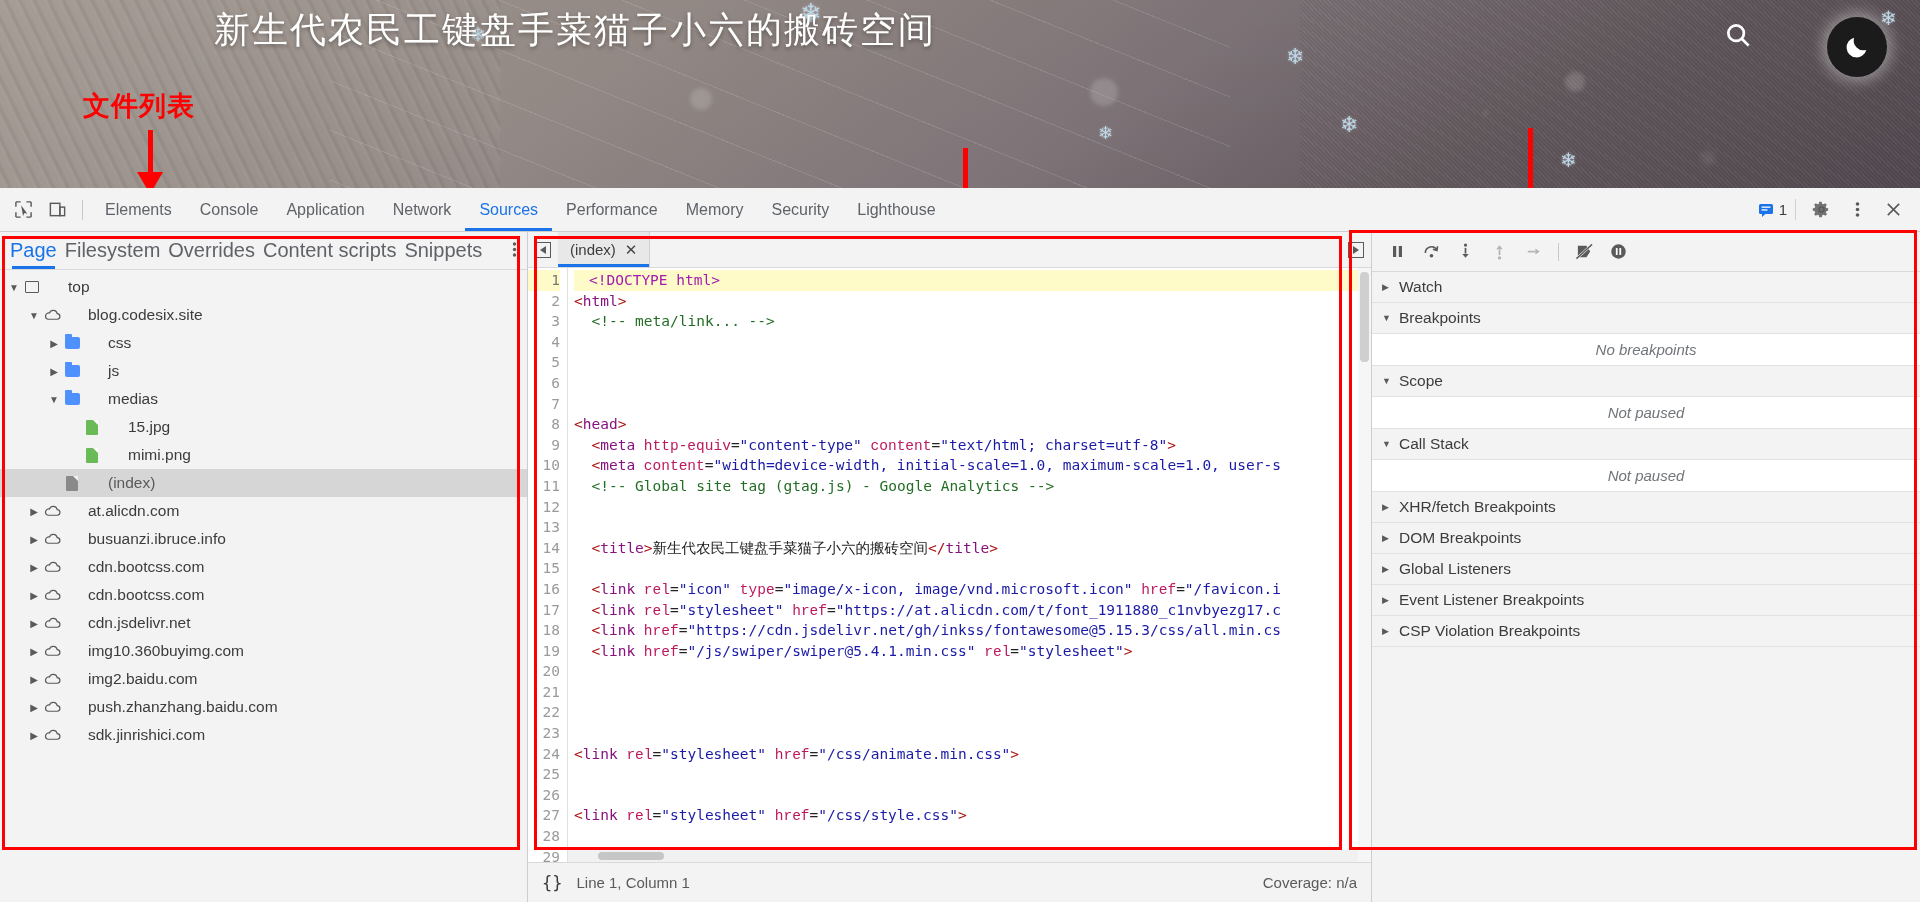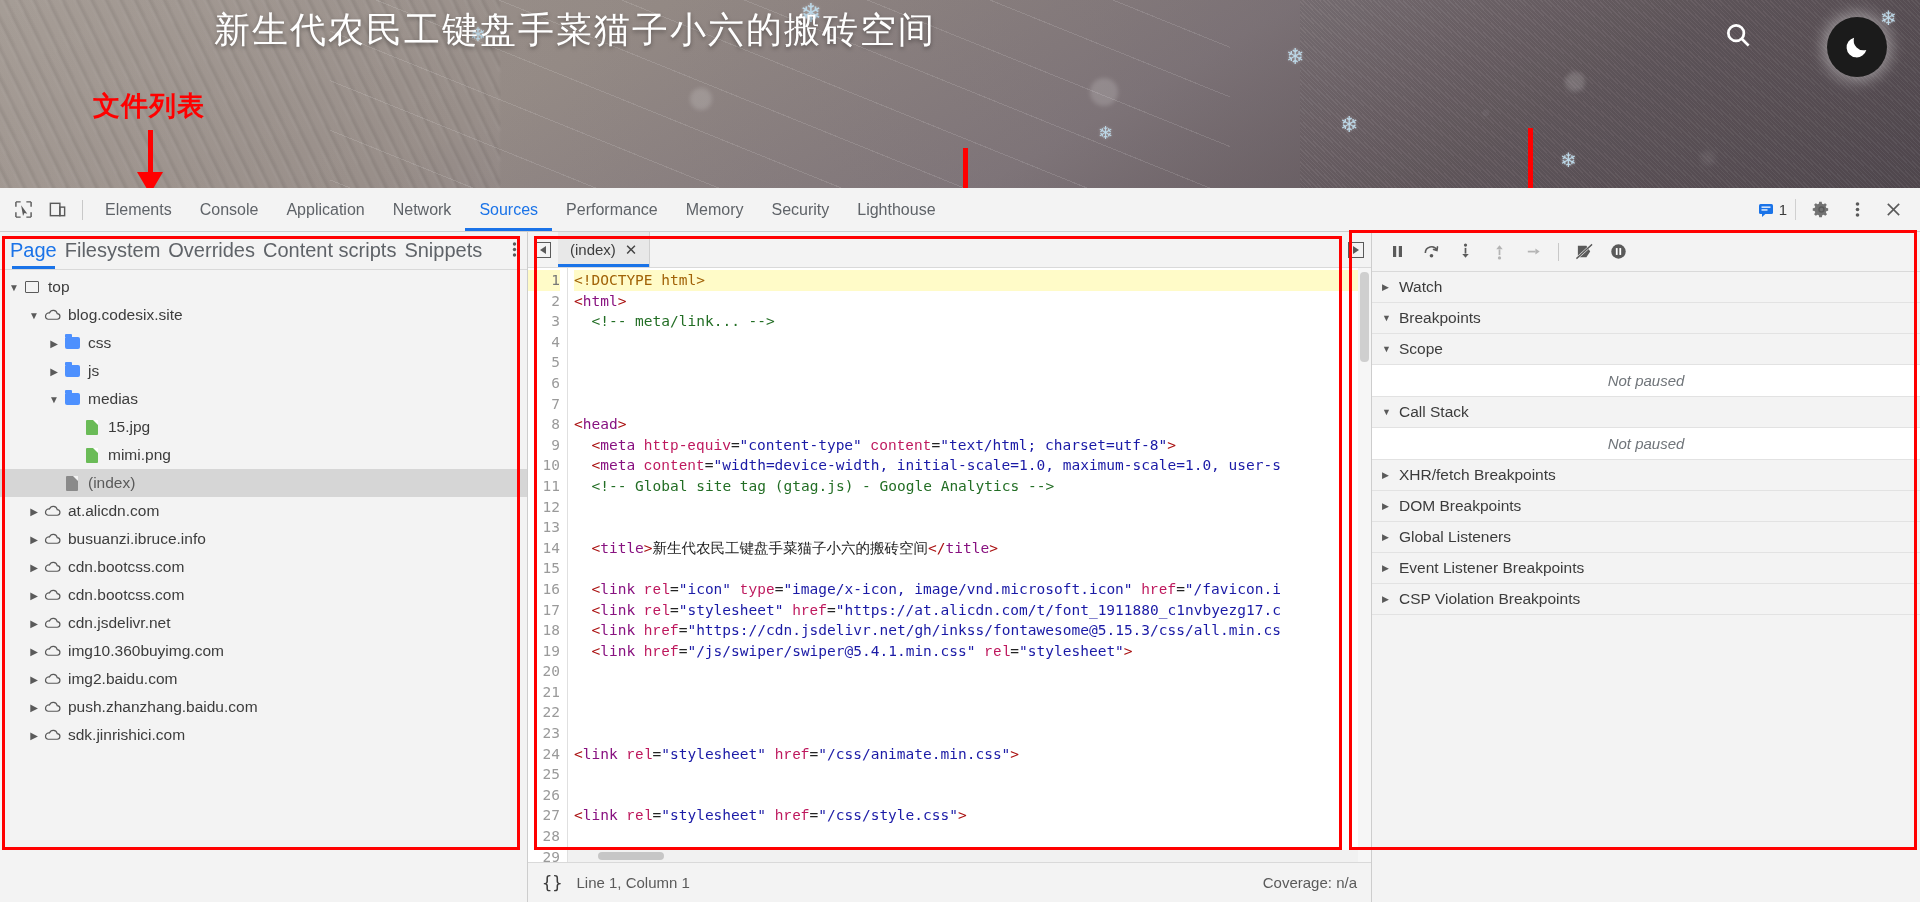--- a/index.html
+++ b/index.html
@@ -141,21 +141,21 @@
   .tree-row.selected { background:#d6d6d6; }
   .tw { width:16px; flex:none; display:flex; align-items:center; justify-content:center;
         color:#5a5a5a; font-size:10px; }
   .ticon { width:20px; flex:none; display:flex; align-items:center; justify-content:center; margin-right:6px; }
   .folder-ico { width:15px; height:12px; background:#4d90fe; border-radius:1px 2px 2px 2px; position:relative; }
   .folder-ico::before{ content:""; position:absolute; left:0; top:-3px; width:7px; height:3px; background:#4d90fe; border-radius:1px 1px 0 0;}
   .file-ico { width:12px; height:15px; background:#6abb57; border-radius:1px; position:relative; }
   .file-ico::after{ content:""; position:absolute; right:0; top:0; border-left:5px solid transparent; border-top:5px solid #ffffff;}
   .file-ico.grey { background:#8a8a8a; }
   .file-ico.grey::after { border-top-color:#f3f3f3; }
-  .tlabel { color:#3c3c3c; }
+  .tlabel { color:#3c3c3c;margin-left:20px; }
   .tlabel.grey { color:#5a5a5a; }
 
   
   #editor-col { flex:1; display:flex; flex-direction:column; min-width:0; border-right:1px solid #cdcdcd; }
   #editor-tabstrip {
     height:36px; flex:none; display:flex; align-items:stretch;
     background:#f3f3f3; border-bottom:1px solid #d9d9d9;
   }
   .strip-btn { width:30px; display:flex; align-items:center; justify-content:center; cursor:pointer; }
   .strip-box { width:16px; height:16px; border:1.5px solid #5a5a5a; display:flex; align-items:center; justify-content:center; }
@@ -181,21 +181,21 @@
     font-family:"DejaVu Sans Mono","Liberation Mono",monospace; font-size:14.5px;
     line-height:20.6px; color:#333;
   }
   #code .line { height:20.6px; }
   #code .line.hl { background:#fffbc8; }
   .t-tag { color:#a11; }
   .t-tagname { color:#881280; }
   .t-attr { color:#be185d;font-family:Liberation Mono, monospace; }
   .t-str { color:#1a1aa6; }
   .t-cmt { color:#236e25; }
-  .t-doctype { color:#a16207; }
+  .t-doctype { color:#a21caf;margin-left:15px; }
   .t-plain { color:#222; }
   #code-vscroll {
     position:absolute; right:0; top:0; width:13px; height:100%; background:#f6f6f6;
   }
   #code-vscroll .thumb { position:absolute; left:2px; top:4px; width:9px; height:90px; background:#cfcfcf; border-radius:4px;}
   #code-hscroll {
     position:absolute; left:40px; right:13px; bottom:0; height:12px; background:#f1f1f1;
   }
   #code-hscroll .thumb { position:absolute; left:30px; top:2px; width:66px; height:8px; background:#c6c6c6; border-radius:4px;}
 
@@ -259,21 +259,21 @@
         <line x1="15.2" y1="15.2" x2="20.5" y2="20.5"></line>
     </svg>
   </div>
 
   <div id="dark-toggle">
     <svg width="28" height="28" viewBox="0 0 24 24">
       <path d="M20 14.5A8.5 8.5 0 0 1 9.5 4 8.6 8.6 0 1 0 20 14.5z" fill="#ffffff"></path>
     </svg>
   </div>
 
-  <div class="anno" style="left:93px;top:88px;">文件列表</div>
+  <div class="anno" style="left:83px;top:88px;">文件列表</div>
   <div class="arrow-line" style="left:148px;top:130px;height:44px;"></div>
   <div class="arrow-head" style="left:137px;top:172px;"></div>
 
   <div class="arrow-line" style="left:963px;top:148px;height:107px;"></div>
 
   <div class="arrow-line" style="left:1528px;top:128px;height:128px;"></div>
 
 </div>
 
 <div id="devtools">
@@ -615,20 +615,21 @@
       </div>
       <div id="dbg-sections">
           <div class="acc-header">
             <span class="acc-arrow">▶</span>
             <span>Watch</span>
           </div>
           <div class="acc-header">
             <span class="acc-arrow">▼</span>
             <span>Breakpoints</span>
           </div>
+          <div class="acc-empty">No breakpoints</div>
           <div class="acc-header">
             <span class="acc-arrow">▼</span>
             <span>Scope</span>
           </div>
           <div class="acc-empty">Not paused</div>
           <div class="acc-header">
             <span class="acc-arrow">▼</span>
             <span>Call Stack</span>
           </div>
           <div class="acc-empty">Not paused</div>

